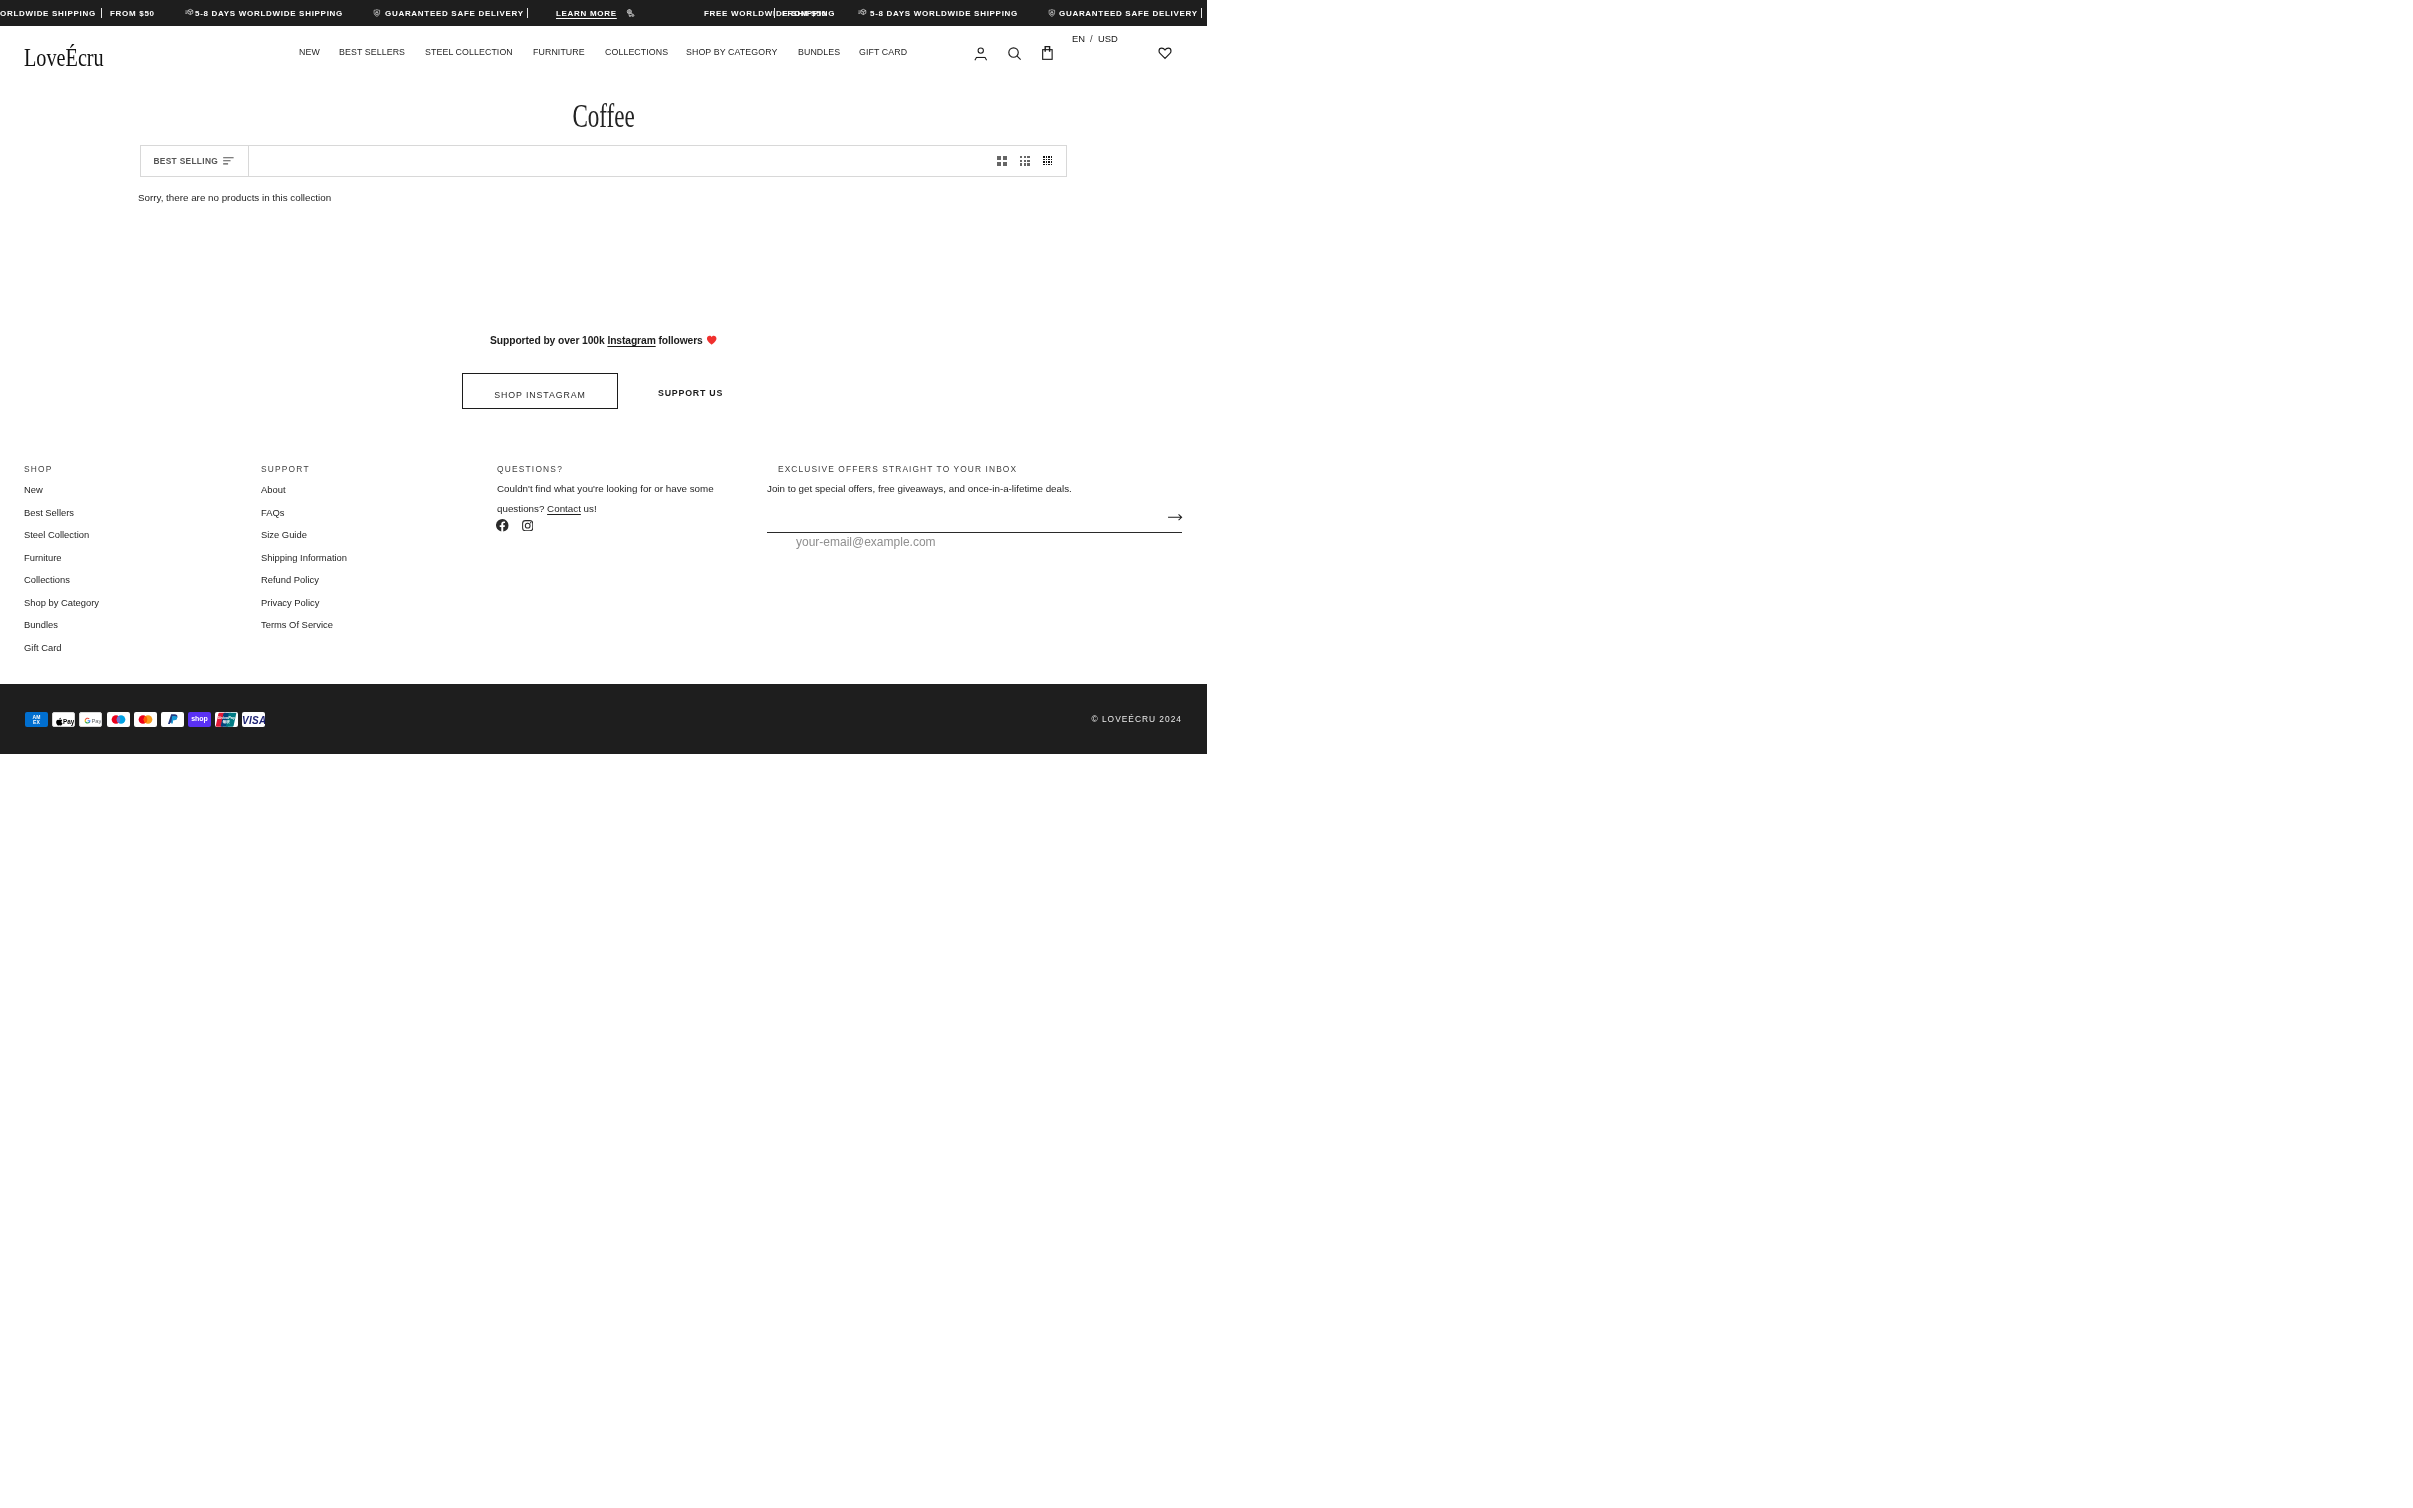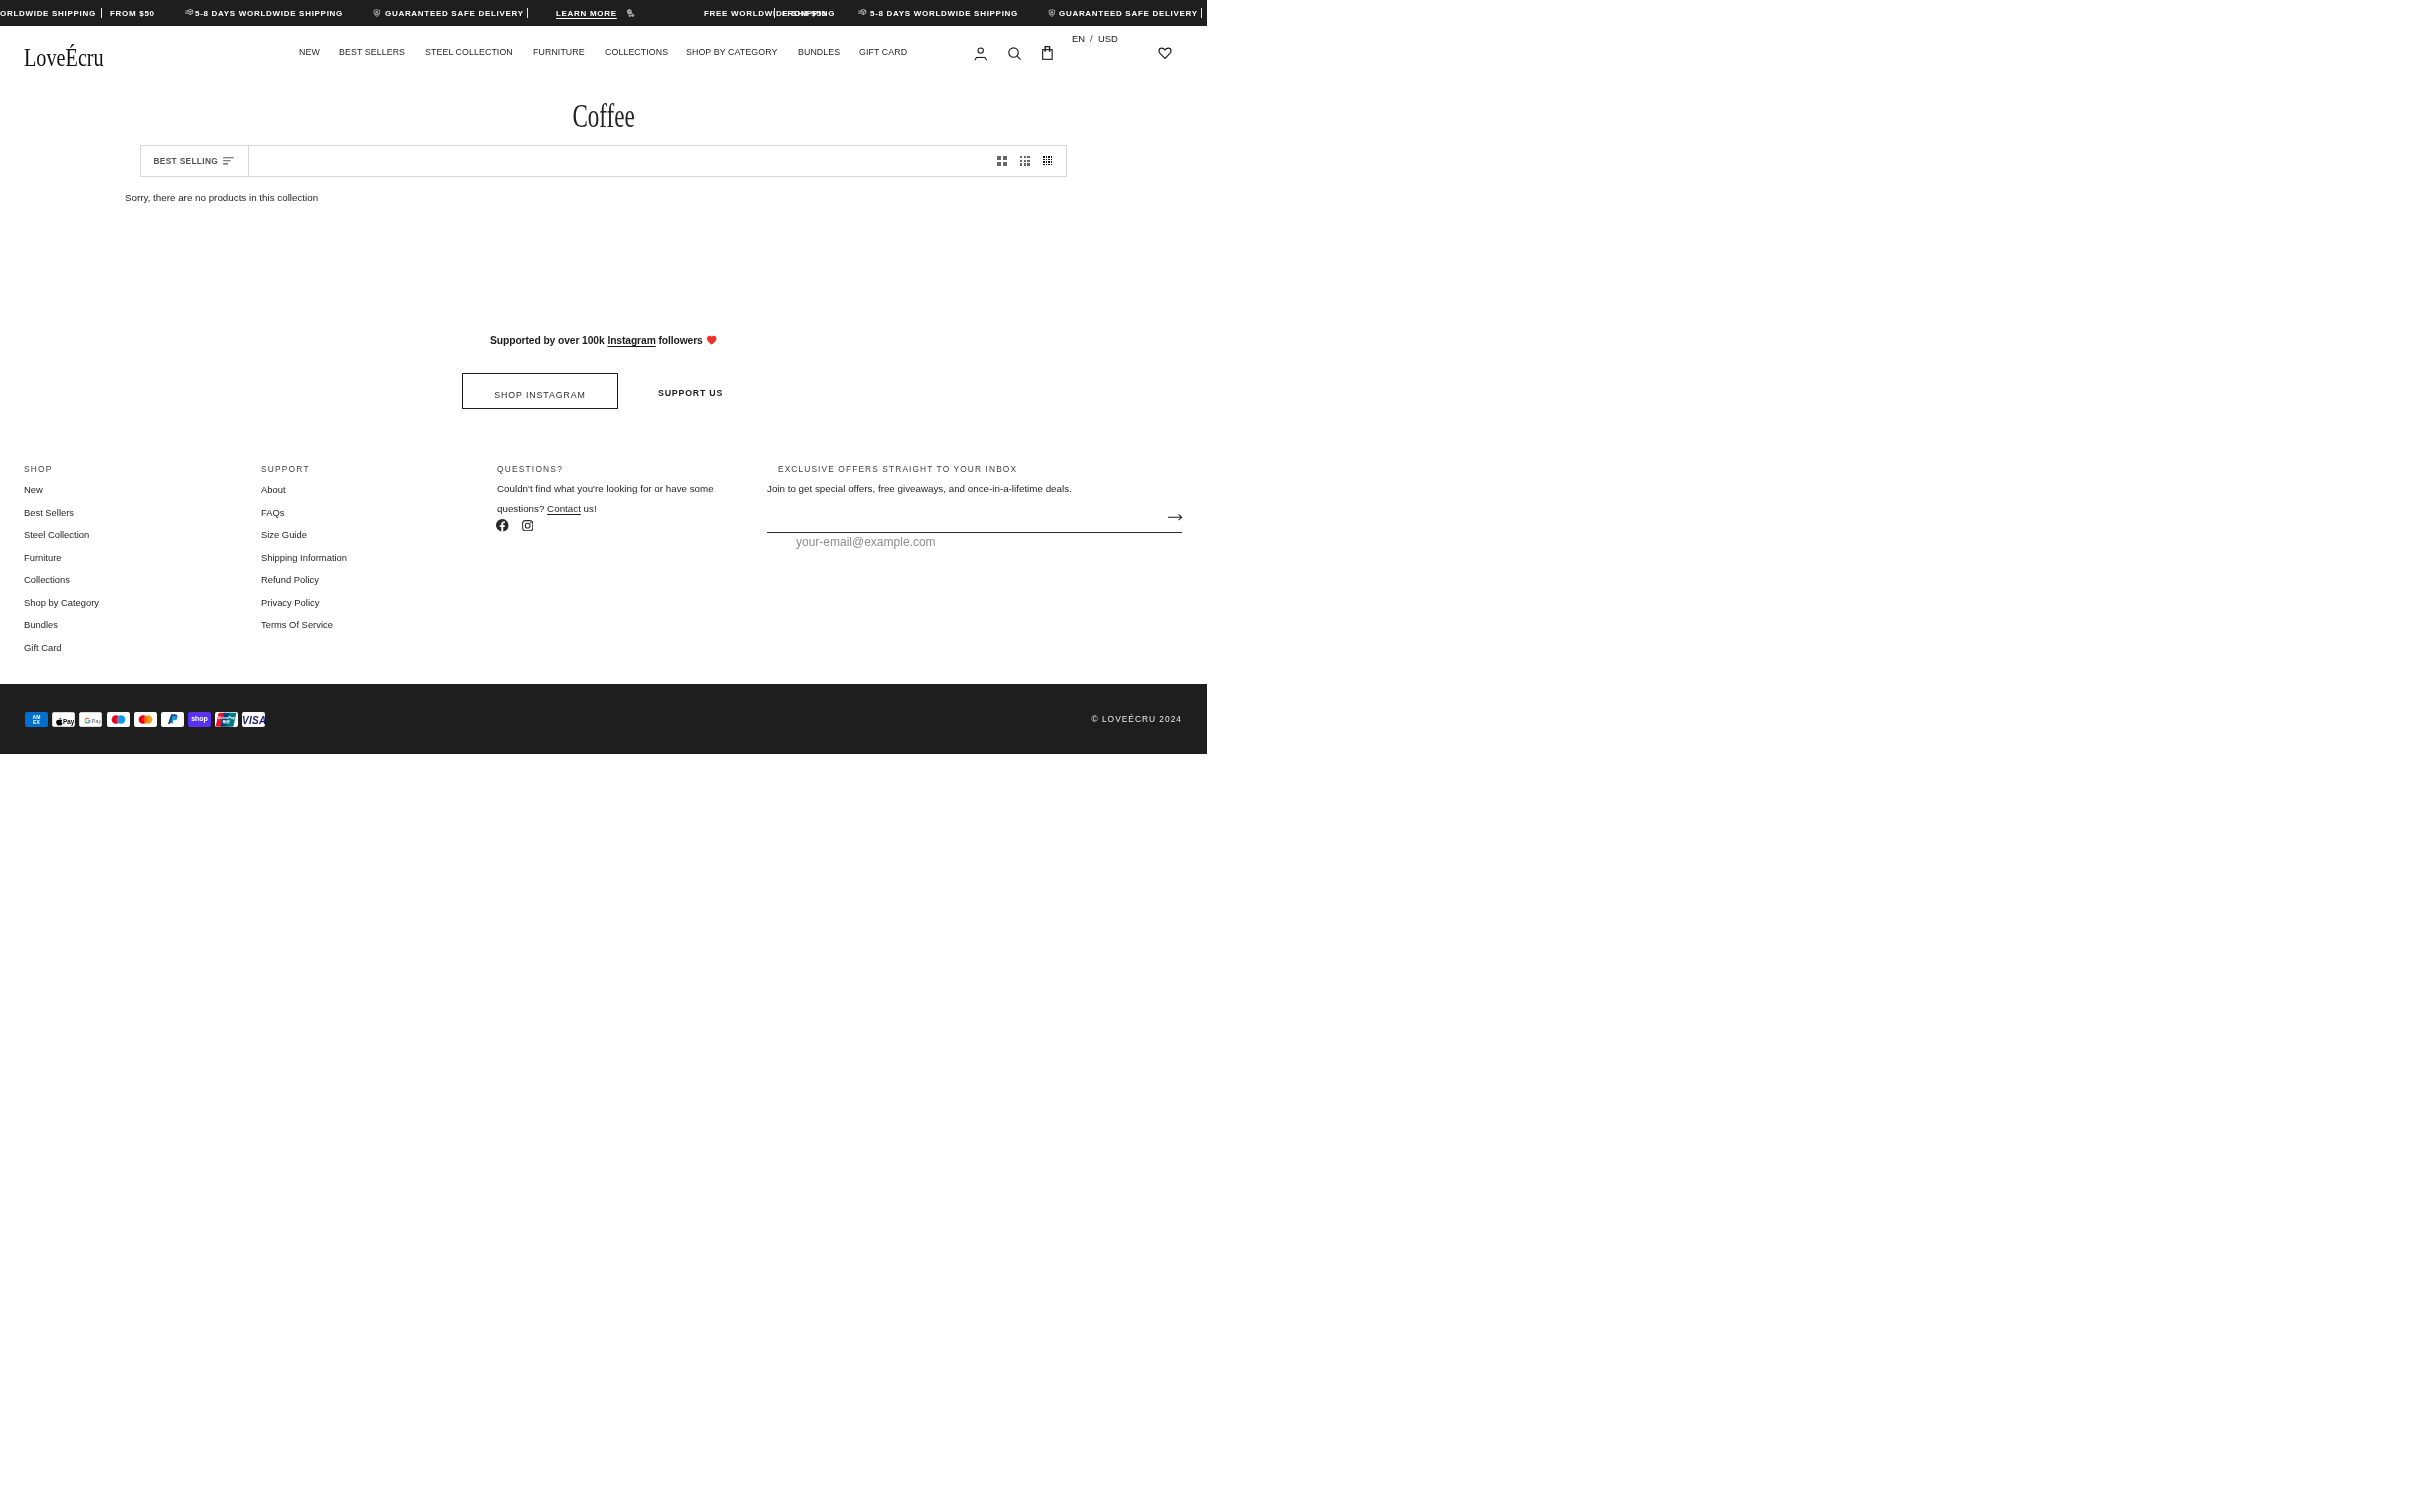--- a/index.html
+++ b/index.html
@@ -17,21 +17,21 @@
 .nav a { position:absolute; top:48px; font-size:8.8px; letter-spacing:0.1px; color:#1f1f1f; text-decoration:none; line-height:1; }
 .hicon { position:absolute; }
 .lang { position:absolute; top:34px; font-size:9.4px; color:#161616; line-height:1; }
 
 
 .title { position:absolute; left:0; top:98px; width:1207px; text-align:center; font-family:"Liberation Serif", serif; font-size:33px; color:#232323; line-height:1.15; }
 .title span { display:inline-block; transform:scaleX(0.70); transform-origin:50% 50%; }
 .toolbar { position:absolute; left:140px; top:145px; width:927px; height:32px; border:0.7px solid #d8d8d8; }
 .toolbar .bs { position:absolute; left:12.5px; top:11px; font-size:8.4px; font-weight:bold; letter-spacing:0.3px; color:#555; line-height:1; }
 .toolbar .vdiv { position:absolute; left:107px; top:0; width:0.7px; height:31px; background:#d8d8d8; }
-.sorry { position:absolute; left:125px; top:193px; font-size:9.8px; color:#1f1f1f; line-height:1; }
+.sorry { position:absolute; left:138px; top:193px; font-size:9.8px; color:#1f1f1f; line-height:1; }
 
 
 .g4 { position:absolute; display:grid; grid-template-columns:repeat(2, 4px); grid-gap:1.6px; }
 .g4 i, .g9 i, .g16 i { background:#666; display:block; }
 .g4 i { width:4px; height:4px; }
 .g9 { position:absolute; display:grid; grid-template-columns:repeat(3, 2.4px); grid-gap:1.3px; }
 .g9 i { width:2.4px; height:2.4px; }
 .g16 { position:absolute; display:grid; grid-template-columns:repeat(4, 1.5px); grid-gap:1.1px; }
 .g16 i { width:1.5px; height:1.5px; background:#141414; }
 

